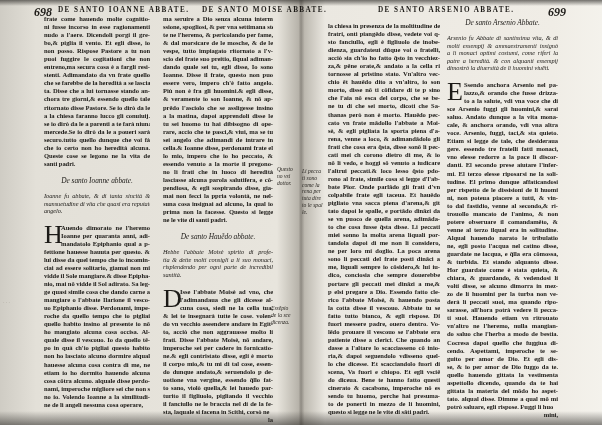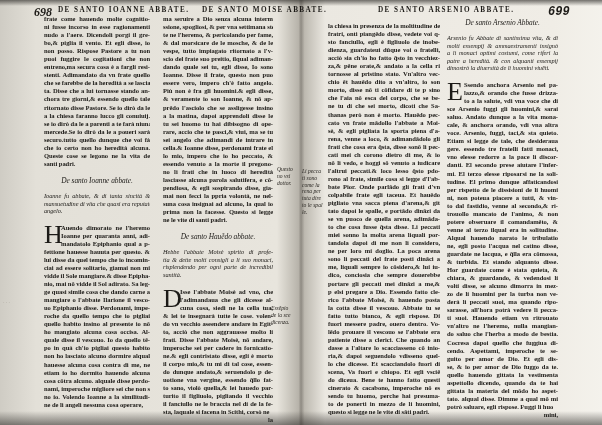--- a/index.html
+++ b/index.html
@@ -189,21 +189,21 @@
     </div>
   <div class="margin-note" id="ln2" style="left:271px;top:305px;">
       <div>Essẽpio</div>
       <div>de la sce</div>
       <div>dicenza.</div>
     </div>
 </div>
 
 <div>
   <span class="runhead" style="left:378px;">DE SANTO ARSENIO ABBATE.</span>
-  <span class="folio" style="left:548px;font-family:Liberation Mono, monospace;">699</span>
+  <span class="folio" style="left:548px;">699</span>
 
   <div class="col" id="r1" style="left:328px;top:22px;width:112px;">
     <div id="r1-body">
         <span class="line">la chiesa in presenza de la moltitudine de</span>
         <span class="line">fratri, onti piangẽdo disse, vedete voi q-</span>
         <span class="line">sto fanciullo, egli è figliuolo de inobe-</span>
         <span class="line">dienza, guardateui dũque voi o fratelli,</span>
         <span class="line">acciò sia ch'io ho fatto q̃sto in vecchiez-</span>
         <span class="line">za,&amp; pẽne orate,&amp; andato a la cella ri</span>
         <span class="line">tornosse al pristino stato. Vn'altro vec-</span>

